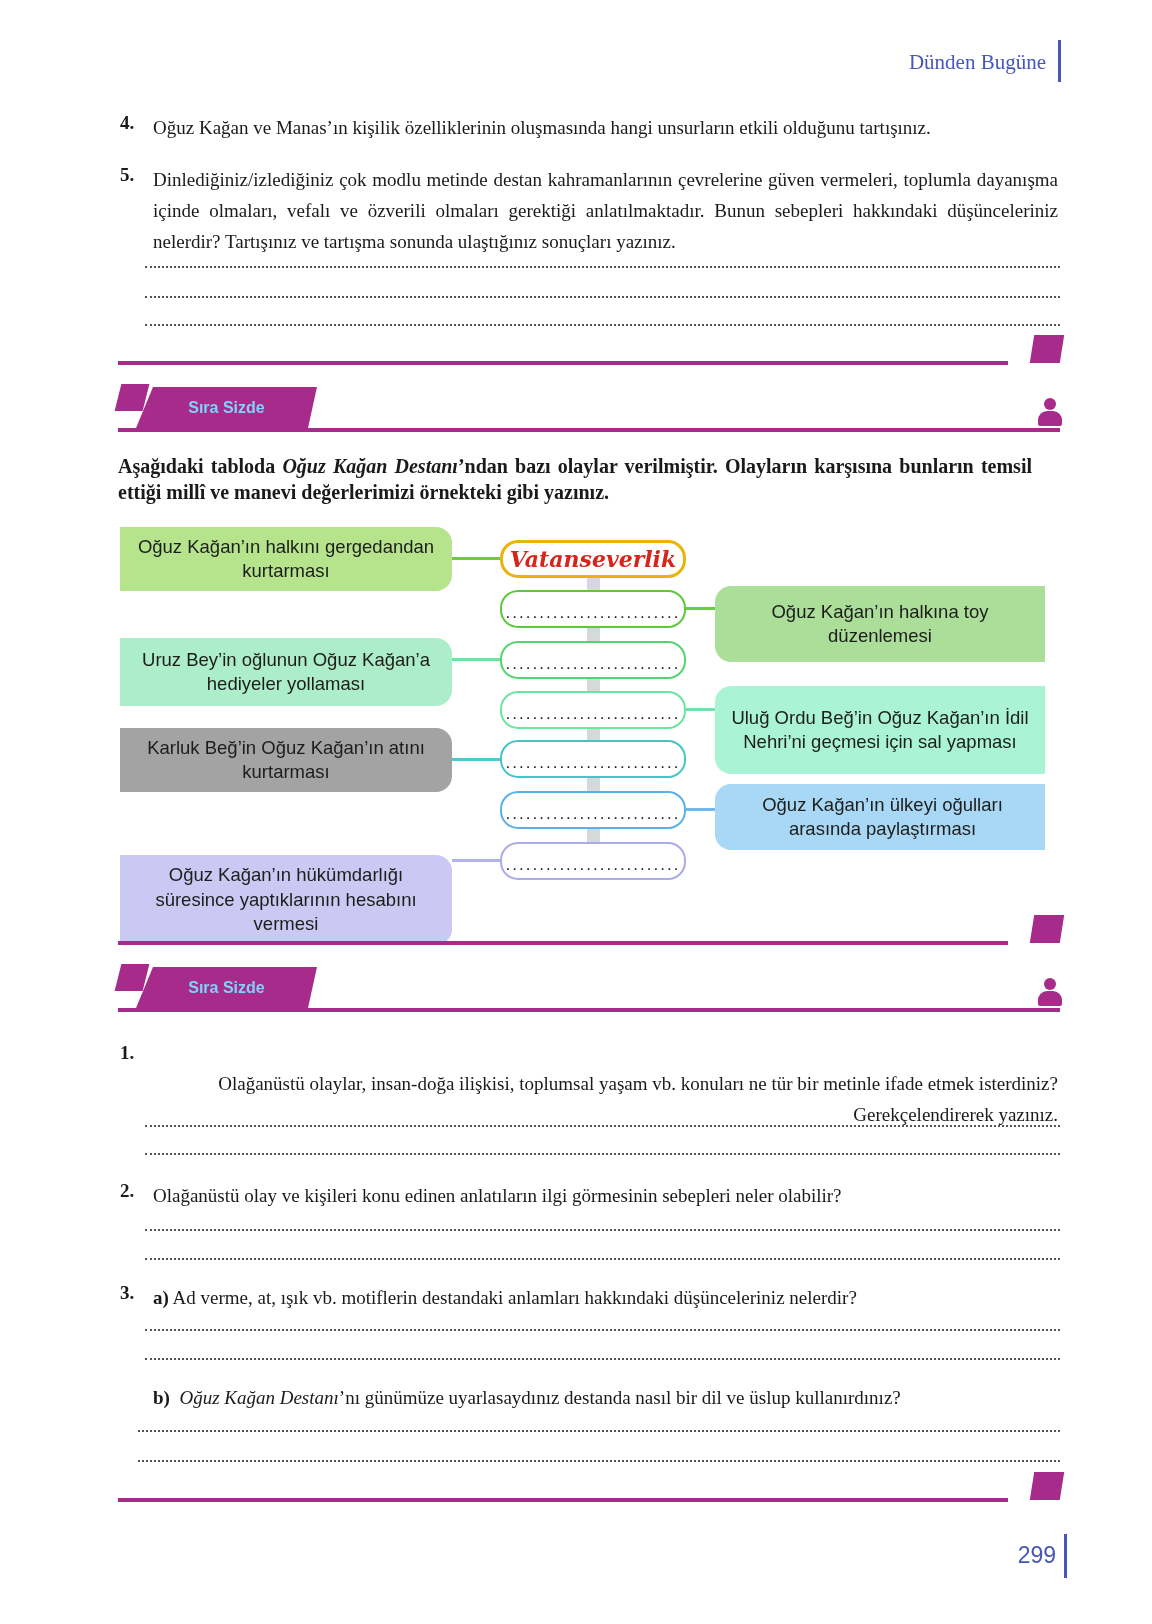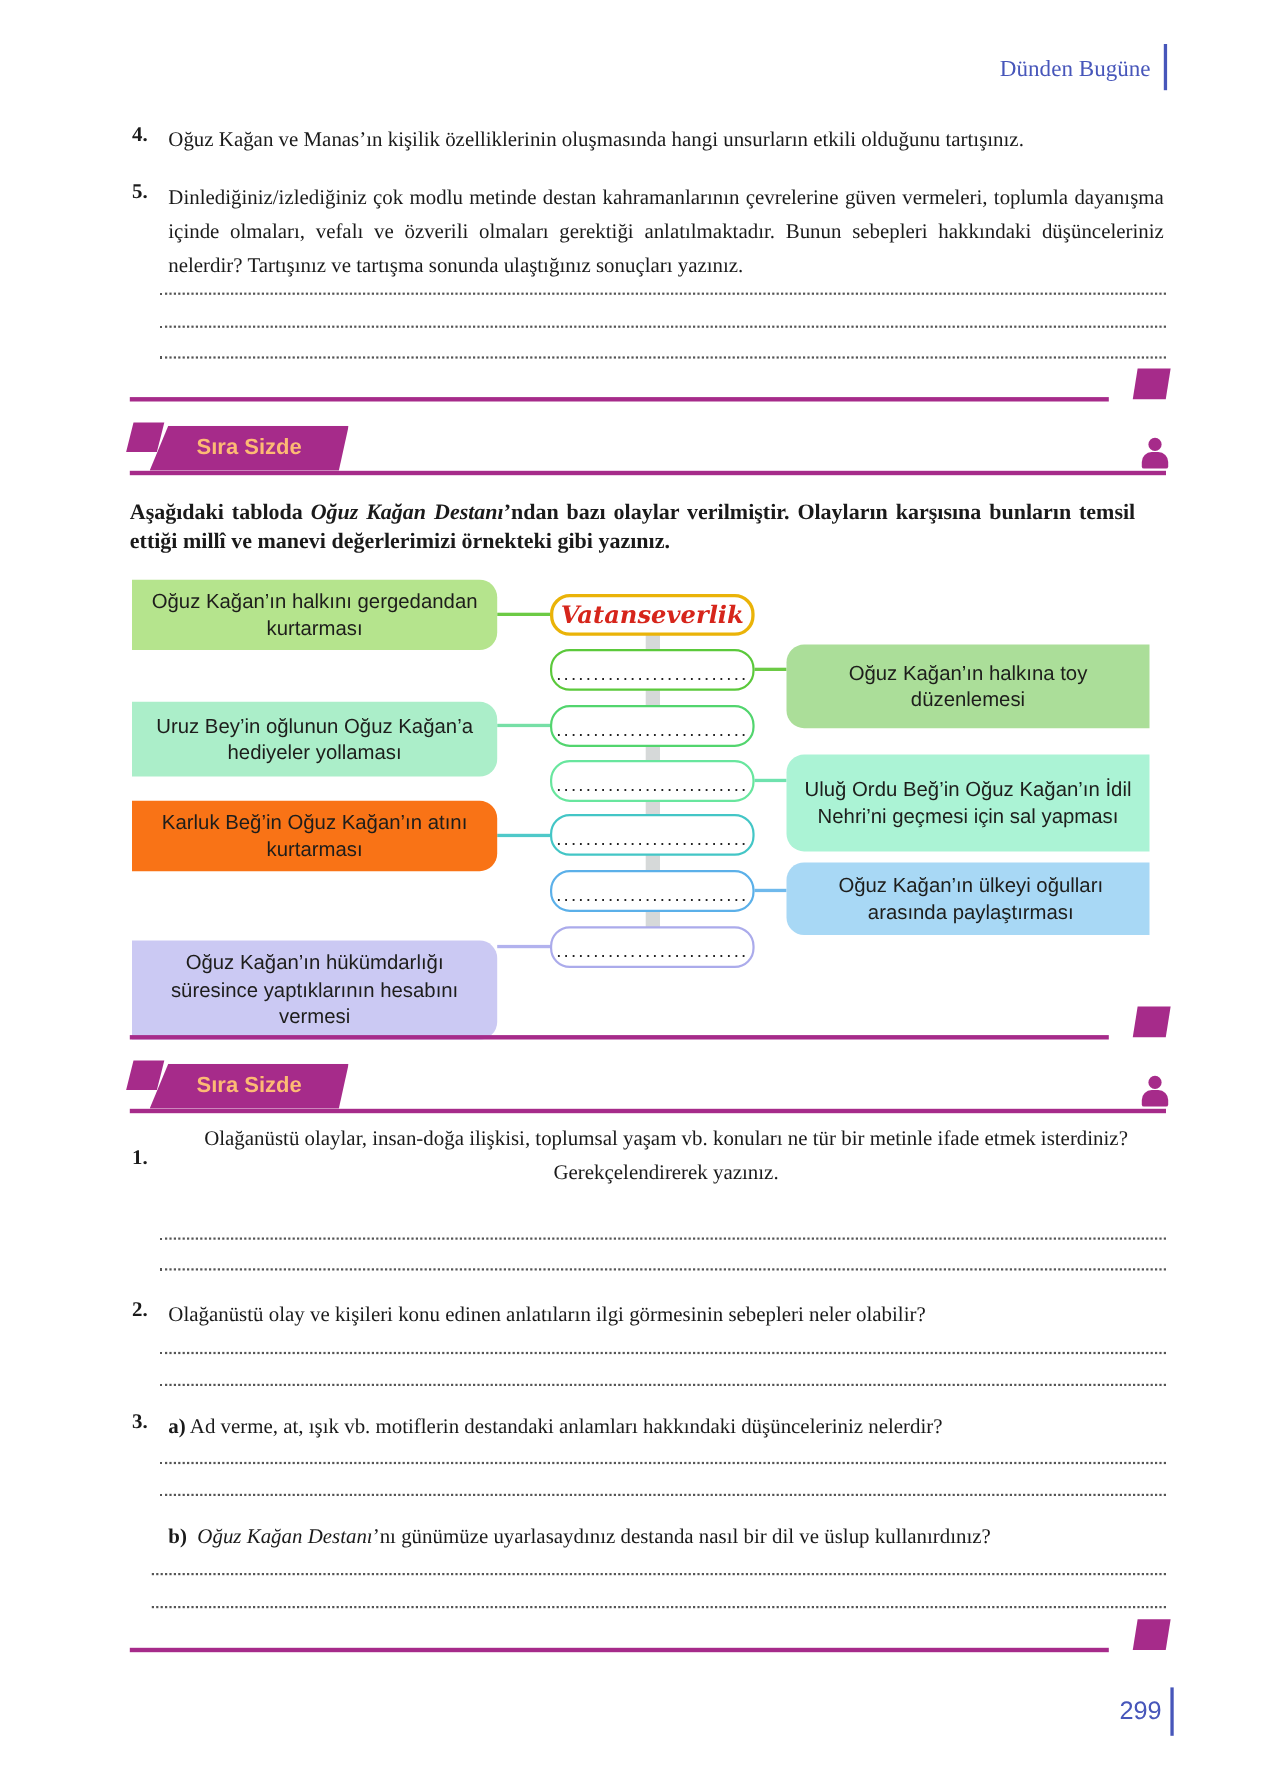--- a/index.html
+++ b/index.html
@@ -20,39 +20,39 @@
   .ansline{position:absolute;left:145px;width:915px;height:0;border-bottom:2px dotted #555;}
 
   
   .rule{position:absolute;left:118px;width:890px;height:4px;background:#a62b8a;}
   .rule-pgram{position:absolute;width:30px;height:28px;background:#a62b8a;transform:skewX(-9deg);}
 
   
   .spgram{position:absolute;width:28px;height:27px;background:#a62b8a;transform:skewX(-14deg);}
   .banner{position:absolute;left:136px;width:181px;height:41px;background:#a62b8a;
           clip-path:polygon(17px 0,100% 0,calc(100% - 9px) 100%,0 100%);
-          color:#fdba74;font-family:"Liberation Sans",sans-serif;font-weight:bold;font-size:20px;
+          color:#7dd3fc;font-family:"Liberation Sans",sans-serif;font-weight:bold;font-size:16px;
           line-height:41px;padding-left:0;text-align:center;}
   .banner-underline{position:absolute;left:118px;width:942px;height:4px;background:#a62b8a;}
   .person{position:absolute;width:24px;height:28px;}
   .person .head{position:absolute;left:6px;top:0;width:12px;height:12px;border-radius:50%;background:#a62b8a;}
   .person .body{position:absolute;left:0;top:13px;width:24px;height:15px;border-radius:9px 9px 2px 2px;background:#a62b8a;}
 
   
   .intro{position:absolute;left:118px;top:453px;width:914px;font-size:20px;font-weight:bold;
          line-height:26px;text-align:justify;}
   .intro .ital{font-style:italic;}
 
   
   .dbox{position:absolute;font-family:"Liberation Sans",sans-serif;font-size:18.5px;color:#1d1d1b;
         display:flex;align-items:center;justify-content:center;text-align:center;
         line-height:1.32;padding:4px 9px;box-sizing:border-box;}
   .lbox{left:120px;width:332px;border-radius:0 16px 16px 0;}
   .rbox{left:715px;width:330px;border-radius:16px 0 0 16px;}
-  .l1{background:#b5e48d;} .l2{background:#abeec9;} .l3{background:#f97316;} .l4{background:#cbc9f3;margin-top:43px;}
+  .l1{background:#b5e48d;} .l2{background:#abeec9;} .l3{background:#a3a3a3;} .l4{background:#cbc9f3;margin-top:43px;}
   .r1{background:#abde99;} .r2{background:#abf3d5;} .r3{background:#a8d8f5;padding-left:14px;}
 
   .cbox{position:absolute;left:500px;width:186px;height:38px;background:#ffffff;border-radius:18px;
         box-sizing:border-box;display:flex;align-items:center;justify-content:center;}
   .cbox.example{border:3px solid #eab308;}
   .cbox .dots{font-family:"Liberation Sans",sans-serif;font-size:17px;letter-spacing:2px;
               color:#222;white-space:nowrap;overflow:hidden;padding-top:8px;}
   .ex-label{font-family:"DejaVu Serif",serif;font-style:italic;font-weight:bold;
             font-size:22px;color:#d6251b;}
   .b-c2{border:2.5px solid #5bc93b;} .b-c3{border:2.5px solid #52d56e;}
@@ -144,21 +144,21 @@
 
   <div class="spgram" style="left:118px;top:964px;"></div>
   <div class="banner" style="top:967px;">Sıra Sizde</div>
   <div class="banner-underline" style="top:1008px;"></div>
   <div class="person" style="left:1038px;top:978px;">
     <div class="head"></div>
     <div class="body"></div>
   </div>
 
   <div class="qnum" style="top:1042px;">1.</div>
-  <div class="qtext" style="top:1020px;text-align:center;">Olağanüstü olaylar, insan-doğa ilişkisi, toplumsal yaşam vb. konuları ne tür bir metinle ifade etmek isterdiniz? Gerekçelendirerek yazınız.</div>
+  <div class="qtext" style="top:1068px;text-align:right;">Olağanüstü olaylar, insan-doğa ilişkisi, toplumsal yaşam vb. konuları ne tür bir metinle ifade etmek isterdiniz? Gerekçelendirerek yazınız.</div>
   <div class="ansline" style="top:1125px;"></div>
   <div class="ansline" style="top:1153px;"></div>
 
   <div class="qnum" style="top:1180px;">2.</div>
   <div class="qtext" style="top:1180px;text-align:left;">Olağanüstü olay ve kişileri konu edinen anlatıların ilgi görmesinin sebepleri neler olabilir?</div>
   <div class="ansline" style="top:1229px;"></div>
   <div class="ansline" style="top:1258px;"></div>
 
   <div class="qnum" style="top:1282px;">3.</div>
   <div class="qtext" style="top:1282px;text-align:left;"><b>a)</b><span> Ad verme, at, ışık vb. motiflerin destandaki anlamları hakkındaki düşünceleriniz nelerdir?</span></div>

